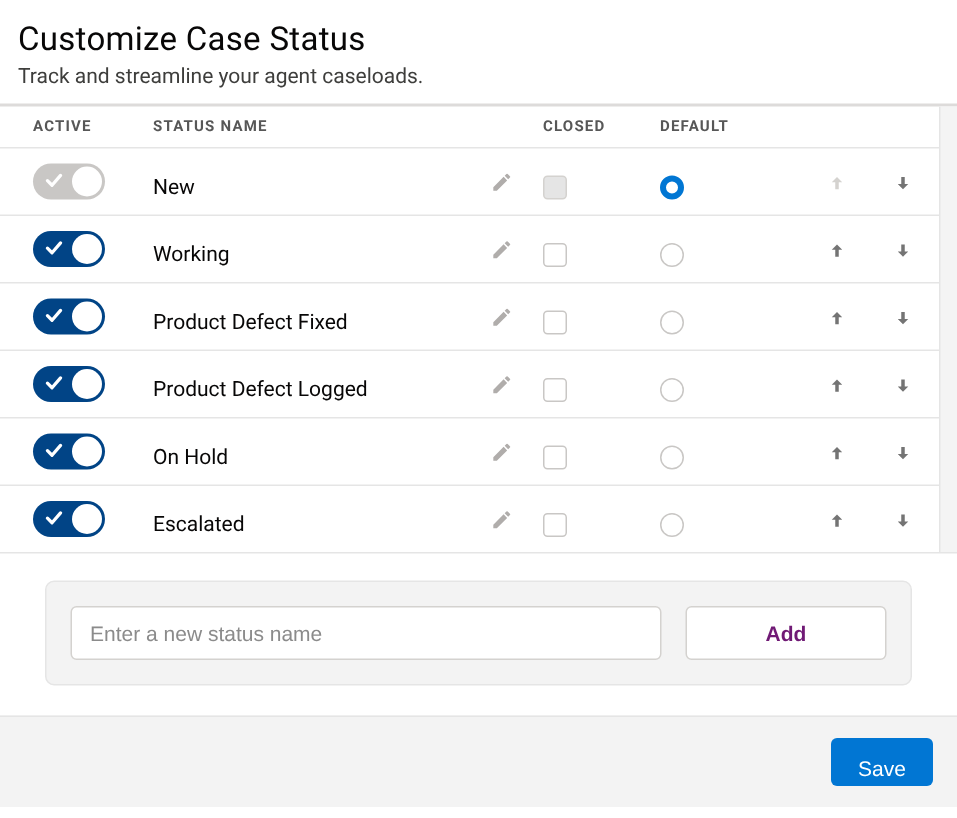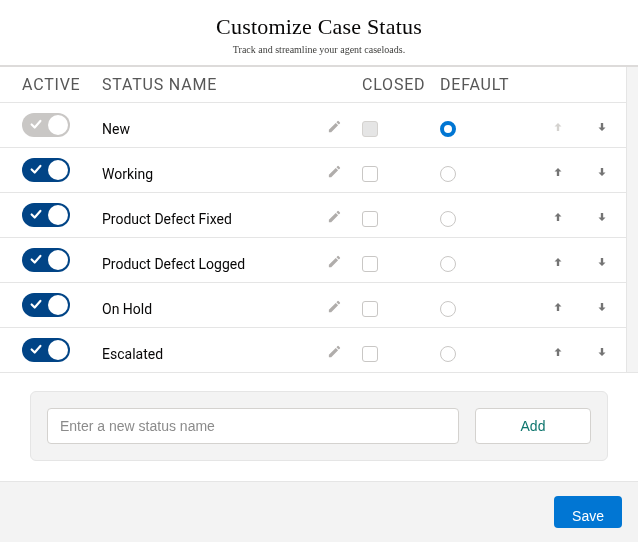--- a/index.html
+++ b/index.html
@@ -3,32 +3,30 @@
 <meta charset="utf-8">
 <style>
   * { box-sizing: border-box; margin: 0; padding: 0; }
   body {
     font-family: -apple-system, BlinkMacSystemFont, "Segoe UI", Roboto, Helvetica, Arial, sans-serif;
     background: #fff;
     width: 638px;
     color: #080707;
   }
   .header {
-    text-align: center;
     padding: 14px 12px 10px;
-    font-family: Liberation Serif, serif;
   }
   .title {
     font-size: 22px;
     font-weight: 400;
     color: #080707;
     letter-spacing: 0.2px;
   }
   .subtitle {
-    font-size: 10px;
+    font-size: 14px;
     color: #3e3e3c;
     margin-top: 4px;
   }
   .table-wrap {
     border-top: 2px solid #dddbda;
     border-bottom: 1px solid #e5e5e5;
     position: relative;
   }
   .scroll-hint {
     position: absolute;
@@ -36,24 +34,24 @@
     top: 0;
     bottom: 0;
     width: 12px;
     background: #f4f4f4;
     border-left: 1px solid #e5e5e5;
   }
   .col-headers {
     display: flex;
     align-items: center;
     padding: 8px 14px 8px 22px;
-    font-size: 16px;
+    font-size: 10px;
     letter-spacing: 0.8px;
     color: #575757;
-    font-weight: 400;
+    font-weight: 700;
   }
   .col-active { width: 80px; }
   .col-name   { flex: 1; }
   .col-edit   { width: 56px; }
   .col-closed { width: 78px; text-align: left; }
   .col-default{ width: 96px; text-align: left; }
   .col-up     { width: 44px; }
   .col-down   { width: 44px; }
   .row {
     display: flex;
@@ -119,27 +117,28 @@
     height: 36px;
     border: 1px solid #d4d2cf;
     border-radius: 4px;
     background: #fff;
     padding: 0 12px;
     font-size: 14px;
     color: #3e3e3c;
   }
   .add-input::placeholder { color: #8b8b8b; }
   .add-btn {
-    width: 116px;
+    width: 134px;
     height: 36px;
     border: 1px solid #d4d2cf;
     border-radius: 4px;
     background: #fff;
-    color: #0f766e;
-    font-size: 14px;
+    color: #701a75;
+    font-size: 14px;
+    font-weight: bold;
   }
   
   .footer {
     border-top: 1px solid #e5e5e5;
     background: #f3f3f3;
     padding: 14px 16px;
     display: flex;
     justify-content: flex-end;
   }
   .save-btn {

